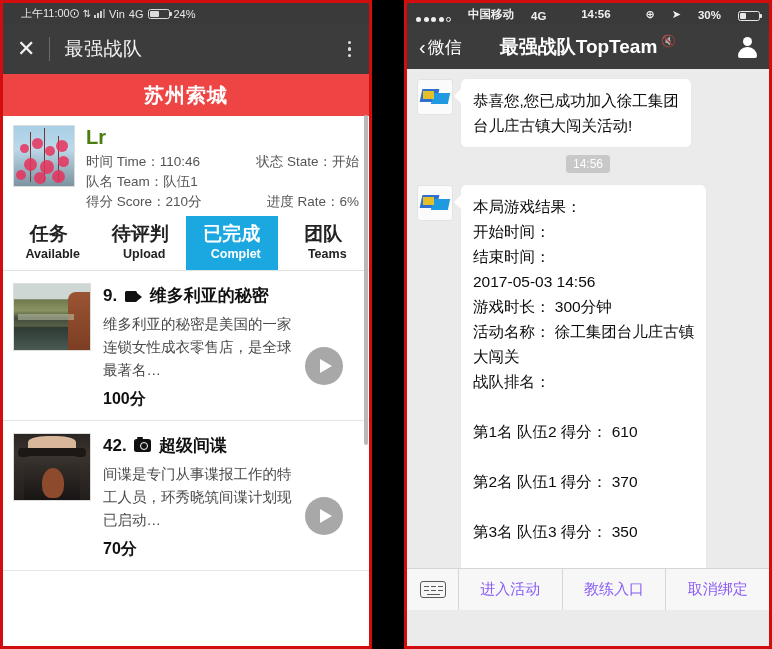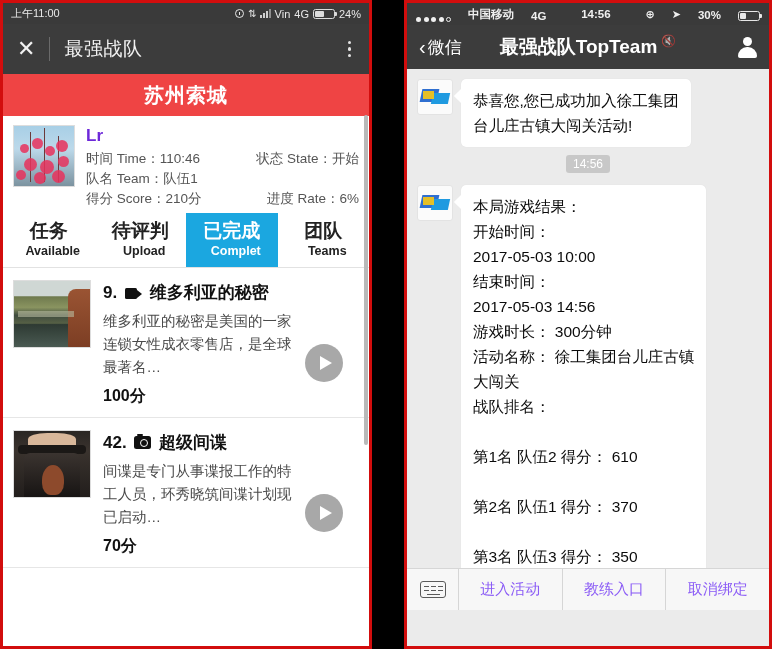--- a/index.html
+++ b/index.html
@@ -16,22 +16,22 @@
     position: absolute; top: 0; height: 649px;
     border: 3px solid #d20d0d;
     overflow: hidden;
   }
   #phone-left  { left: 0;   width: 372px; background:#fff; }
   #phone-right { left: 404px; width: 368px; background:#ebebeb; }
 
   
   .a-status {
     height: 21px; background:#3a3a3a; color:#e8e8e8;
-    display:flex; align-items:center; justify-content:space-between;
-    padding: 0 8px; font-size: 11px;
+    display:flex; align-items:center; 
+    padding: 0 18px; font-size: 11px;
   }
   .a-status .right { display:flex; align-items:center; gap:4px; }
   .ico { display:inline-block; }
   .alarm-ico { width:9px;height:9px;border:1.4px solid #e8e8e8;border-radius:50%;position:relative;}
   .alarm-ico:before{content:"";position:absolute;left:3px;top:1.5px;width:1.2px;height:3px;background:#e8e8e8;}
   .sync-ico { font-size:10px; line-height:1; letter-spacing:-1px;}
   .sig-ico { display:inline-flex; align-items:flex-end; gap:1px; height:9px;}
   .sig-ico i { width:2px; background:#cfcfcf; display:block;}
   .sig-ico i:nth-child(1){height:3px;} .sig-ico i:nth-child(2){height:5px;}
   .sig-ico i:nth-child(3){height:7px;} .sig-ico i:nth-child(4){height:9px;background:#8d8d8d;}
@@ -57,21 +57,21 @@
 
   .a-info { display:flex; padding:9px 10px 4px 10px; gap:11px; background:#fff;}
   .a-avatar {
     width:62px;height:62px;flex:none;border:1px solid #ddd;
     background: linear-gradient(180deg,#a8cfe6 0%, #bcd9ea 38%, #7c93a0 100%);
     position:relative; overflow:hidden;
   }
   .a-avatar .blossom{position:absolute;border-radius:50%;background:#e8315c;opacity:.85;}
   .a-avatar .twig{position:absolute;background:#6b3a3a;width:1px;}
   .a-meta { flex:1; min-width:0; padding-top:1px;}
-  .a-name { font-size:17px; font-weight:bold; color:#6d28d9; margin-bottom:3px;}
+  .a-name { font-size:20px; font-weight:bold; color:#4d7c0f; margin-bottom:3px;}
   .a-row { display:flex; justify-content:space-between; font-size:13.5px; color:#555; line-height:20px;}
   .a-row span { white-space:nowrap; }
 
   .a-tabs { display:flex; border-bottom:1px solid #e2e2e2; background:#fff;}
   .a-tab {
     flex:1; text-align:center; padding:6px 0 8px; cursor:pointer;
     color:#222;
   }
   .a-tab .cn { display:block; font-size:19px; font-weight:bold; line-height:24px;}
   .a-tab .en { display:block; font-size:12.5px; font-weight:bold; line-height:16px;padding-left:8px;}
@@ -359,21 +359,20 @@
 
       <div class="i-msg">
         <div class="i-av">
             <span class="b1"></span>
             <span class="b2"></span>
             <span class="y1"></span>
           </div>
         <div class="i-bubble">
           <span class="ln">本局游戏结果：</span>
           <span class="ln">开始时间：</span>
-          <span class="ln">2017-05-03 10:00</span>
           <span class="ln">结束时间：</span>
           <span class="ln">2017-05-03 14:56</span>
           <span class="ln">游戏时长： 300分钟</span>
           <span class="ln">活动名称： 徐工集团台儿庄古镇</span>
           <span class="ln">大闯关</span>
           <span class="ln">战队排名：</span>
           <span class="ln">&nbsp;</span>
           <span class="ln">第1名  队伍2 得分： 610</span>
           <span class="ln">&nbsp;</span>
           <span class="ln">第2名  队伍1 得分： 370</span>

